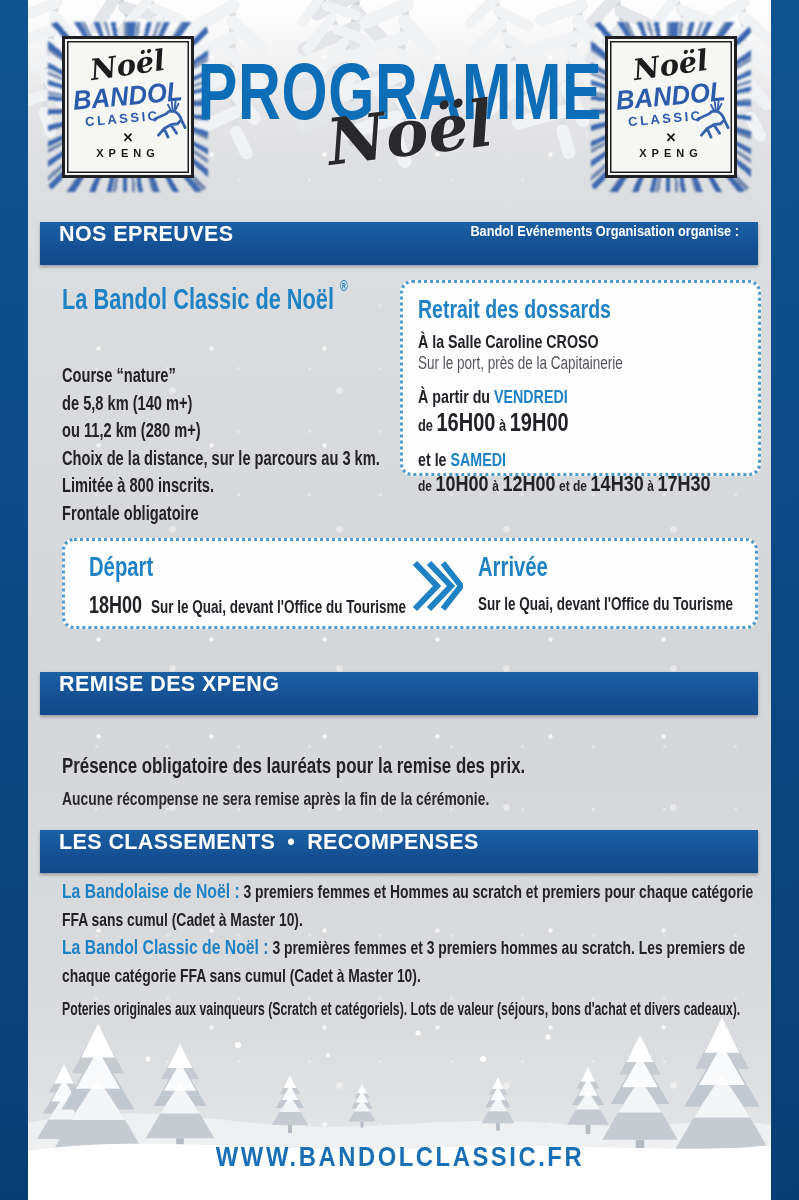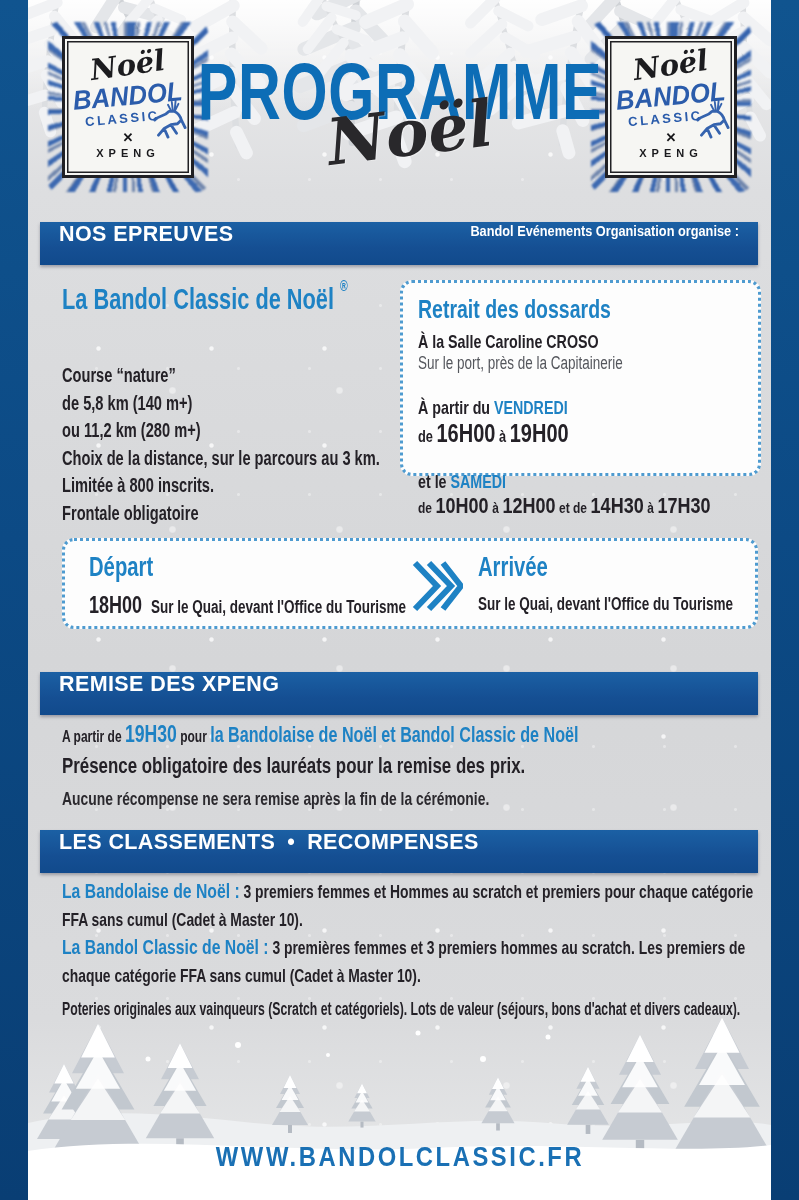--- a/index.html
+++ b/index.html
@@ -70,21 +70,21 @@
   .details div{height:27.5px;font-weight:700}
   .details .cx{font-size:19.5px}
 
   
   .dbox{position:absolute;background:#fdfdfd;border:3px dotted #4e9bd0;border-radius:12px;box-sizing:border-box}
   .dossards{left:372px;top:280px;width:361px;height:196px;padding:11px 15px}
   .d-title .cx{font-size:26px;font-weight:700;color:#1e82c4}
   .d-place{margin-top:6px}
   .d-place .cx{font-size:19px;font-weight:700;color:#242127}
   .d-place2 .cx{font-size:18px;font-weight:400;color:#54565c}
-  .d-day{margin-top:23px}
+  .d-day{margin-top:12px}
   .d-day .cx{font-size:19px;font-weight:700;color:#242127}
   .d-day .day{color:#1e82c4}
   .t-sm{font-size:16px;font-weight:700;color:#242127}
   .t-lg{font-size:25px;font-weight:700;color:#242127}
   .t-sm2{font-size:15px;font-weight:700;color:#242127}
   .t-lg2{font-size:22.5px;font-weight:700;color:#242127}
 
   
   .depart-box{left:34px;top:538px;width:696px;height:91px}
   .dep-col{position:absolute;left:24px;top:11px}
@@ -242,23 +242,20 @@
         <div class="arr-row">
           <span class="cx"><span class="arr-loc">Sur le Quai, devant l'Office du Tourisme</span></span>
         </div>
       </div>
     </div>
 
     <div class="bar" style="top:672px">
       <span class="bar-title">REMISE DES XPENG</span>
     </div>
 
-    <div class="rem1">
-      <span class="cx"><span class="r-sm">A partir de</span> <span class="r-time">19H30</span> <span class="r-sm">pour</span> <span class="r-races">la Bandolaise de Noël et Bandol Classic de Noël</span></span>
-    </div>
     <div class="rem2"><span class="cx">Présence obligatoire des lauréats pour la remise des prix.</span></div>
     <div class="rem3"><span class="cx">Aucune récompense ne sera remise après la fin de la cérémonie.</span></div>
 
     <div class="bar" style="top:830px">
       <span class="bar-title"><span>LES CLASSEMENTS</span><span class="dot">•</span><span>RECOMPENSES</span></span>
     </div>
 
     <div class="cl-item cl1">
       <div class="cxp"><span class="cl-lead">La Bandolaise de Noël :</span> <span>3 premiers femmes et Hommes au scratch et premiers pour chaque catégorie FFA sans cumul (Cadet à Master 10).</span></div>
     </div>

